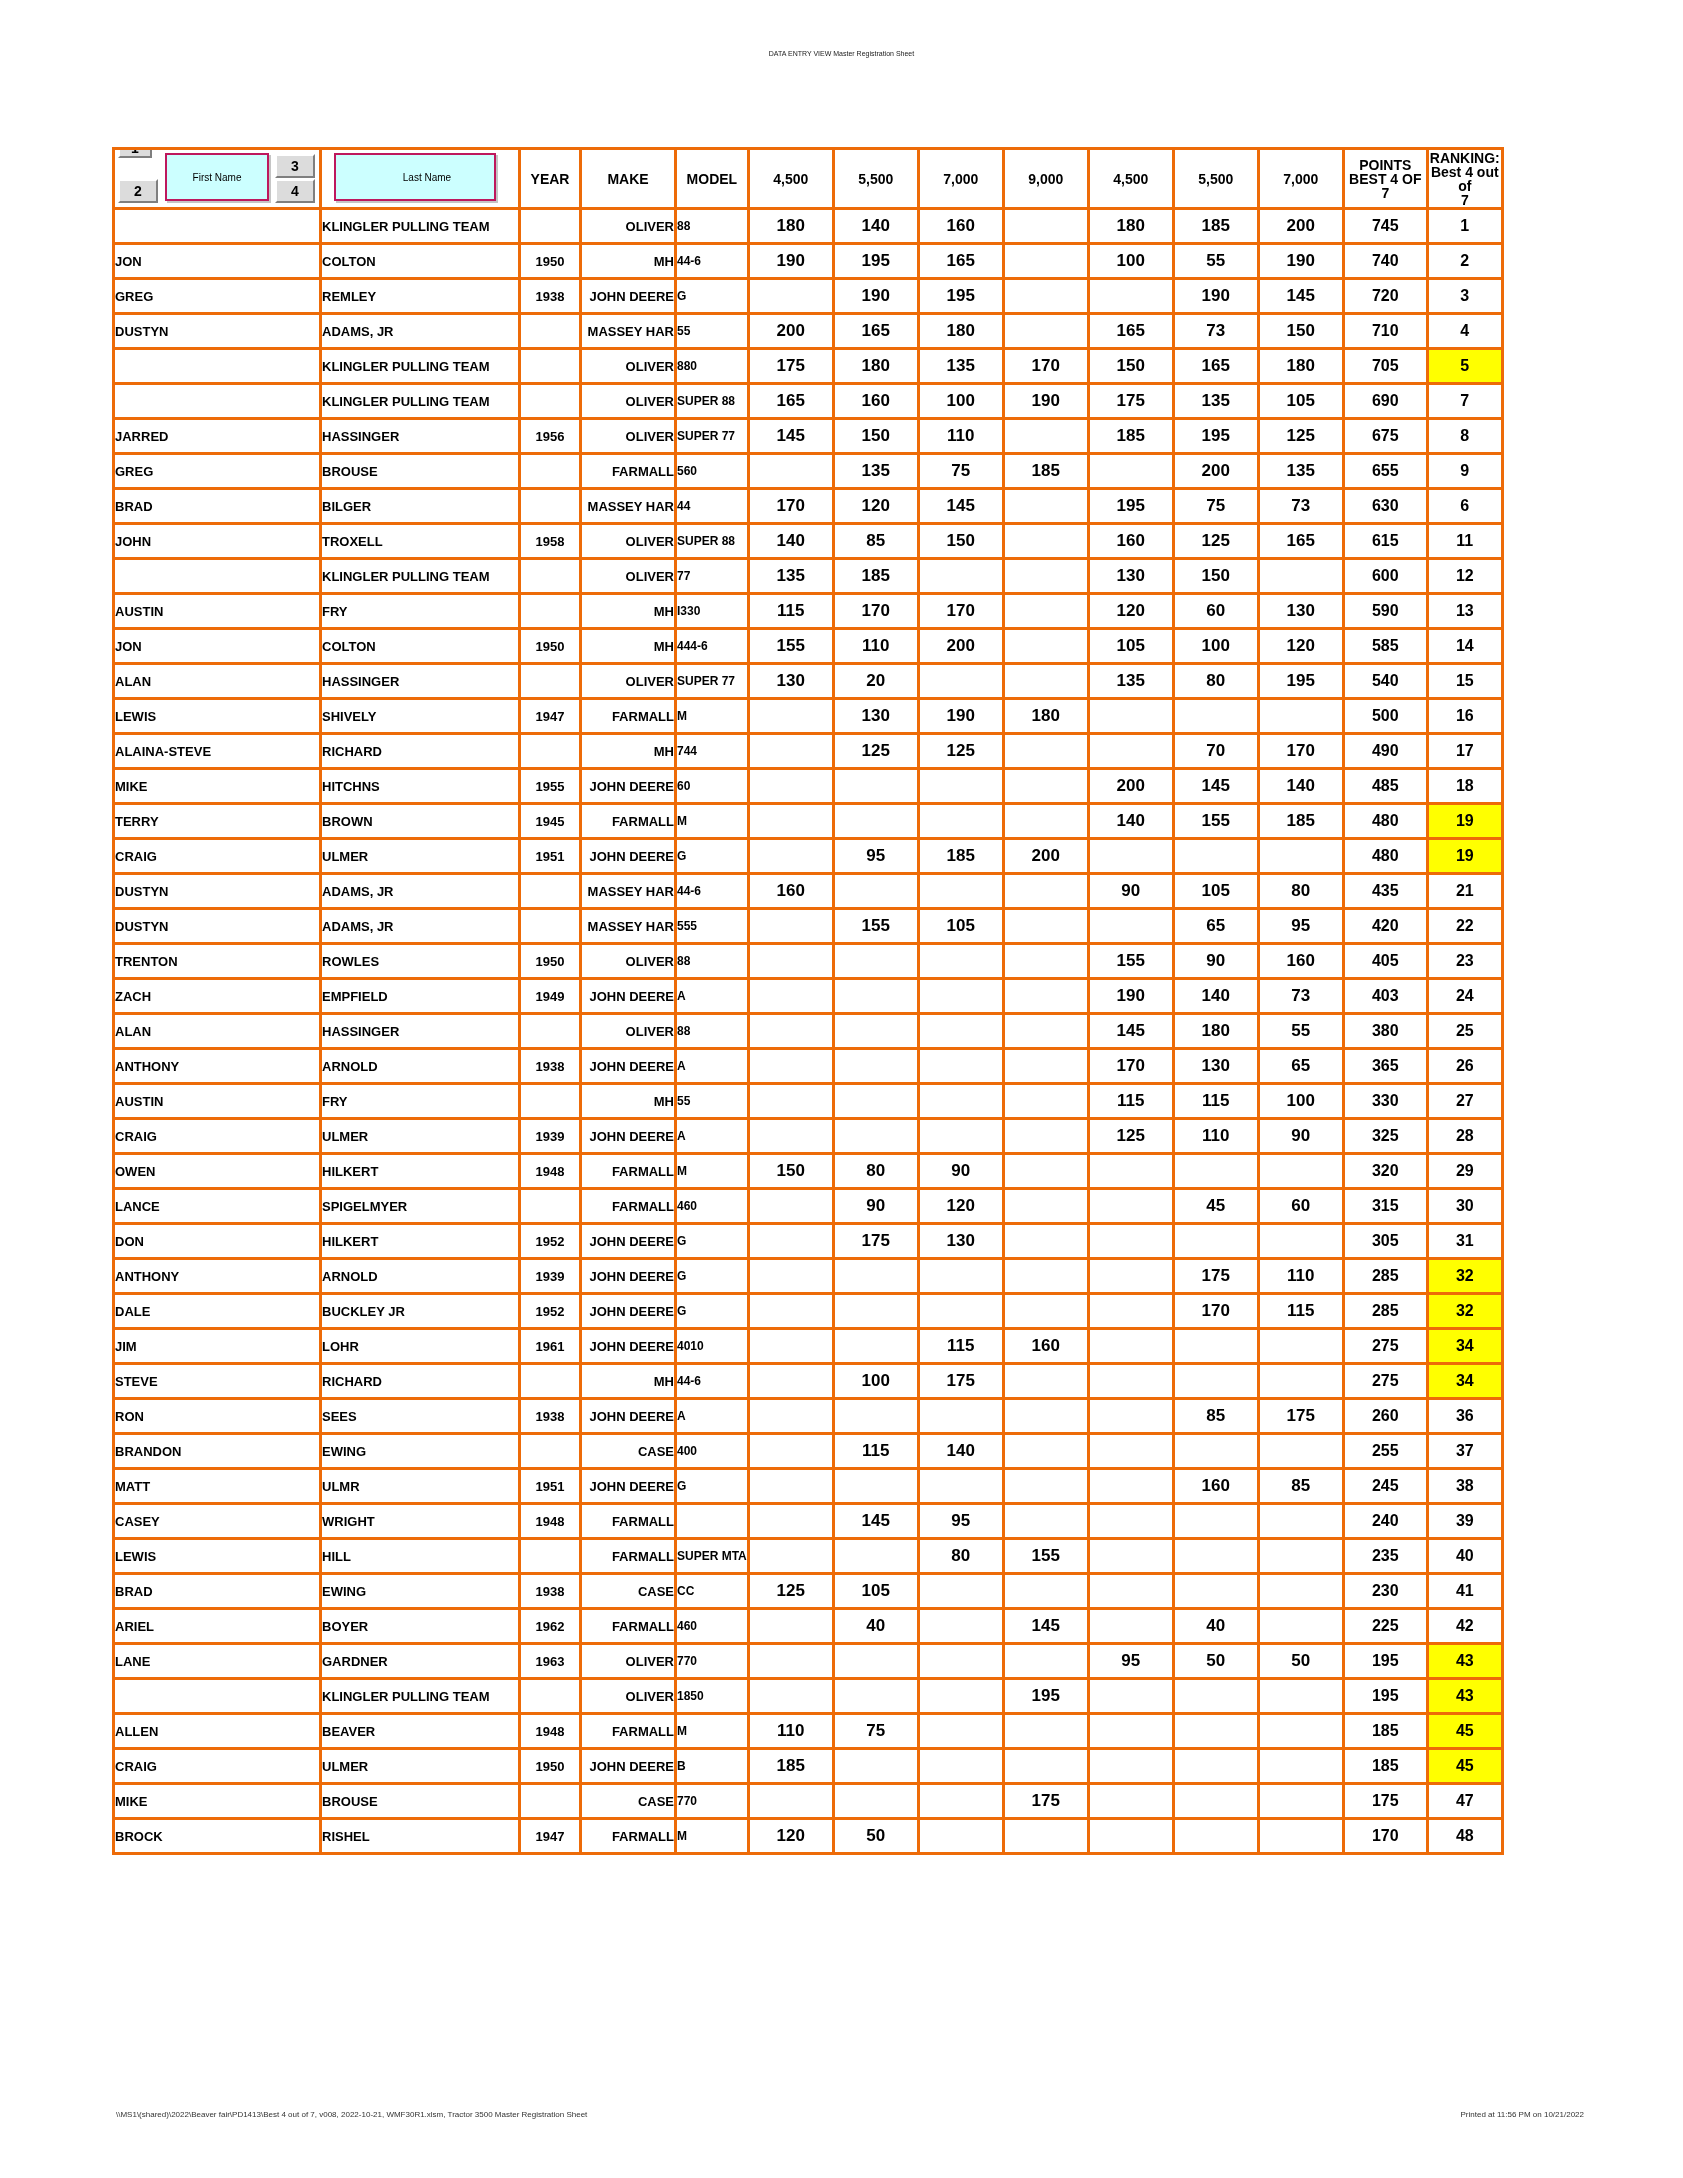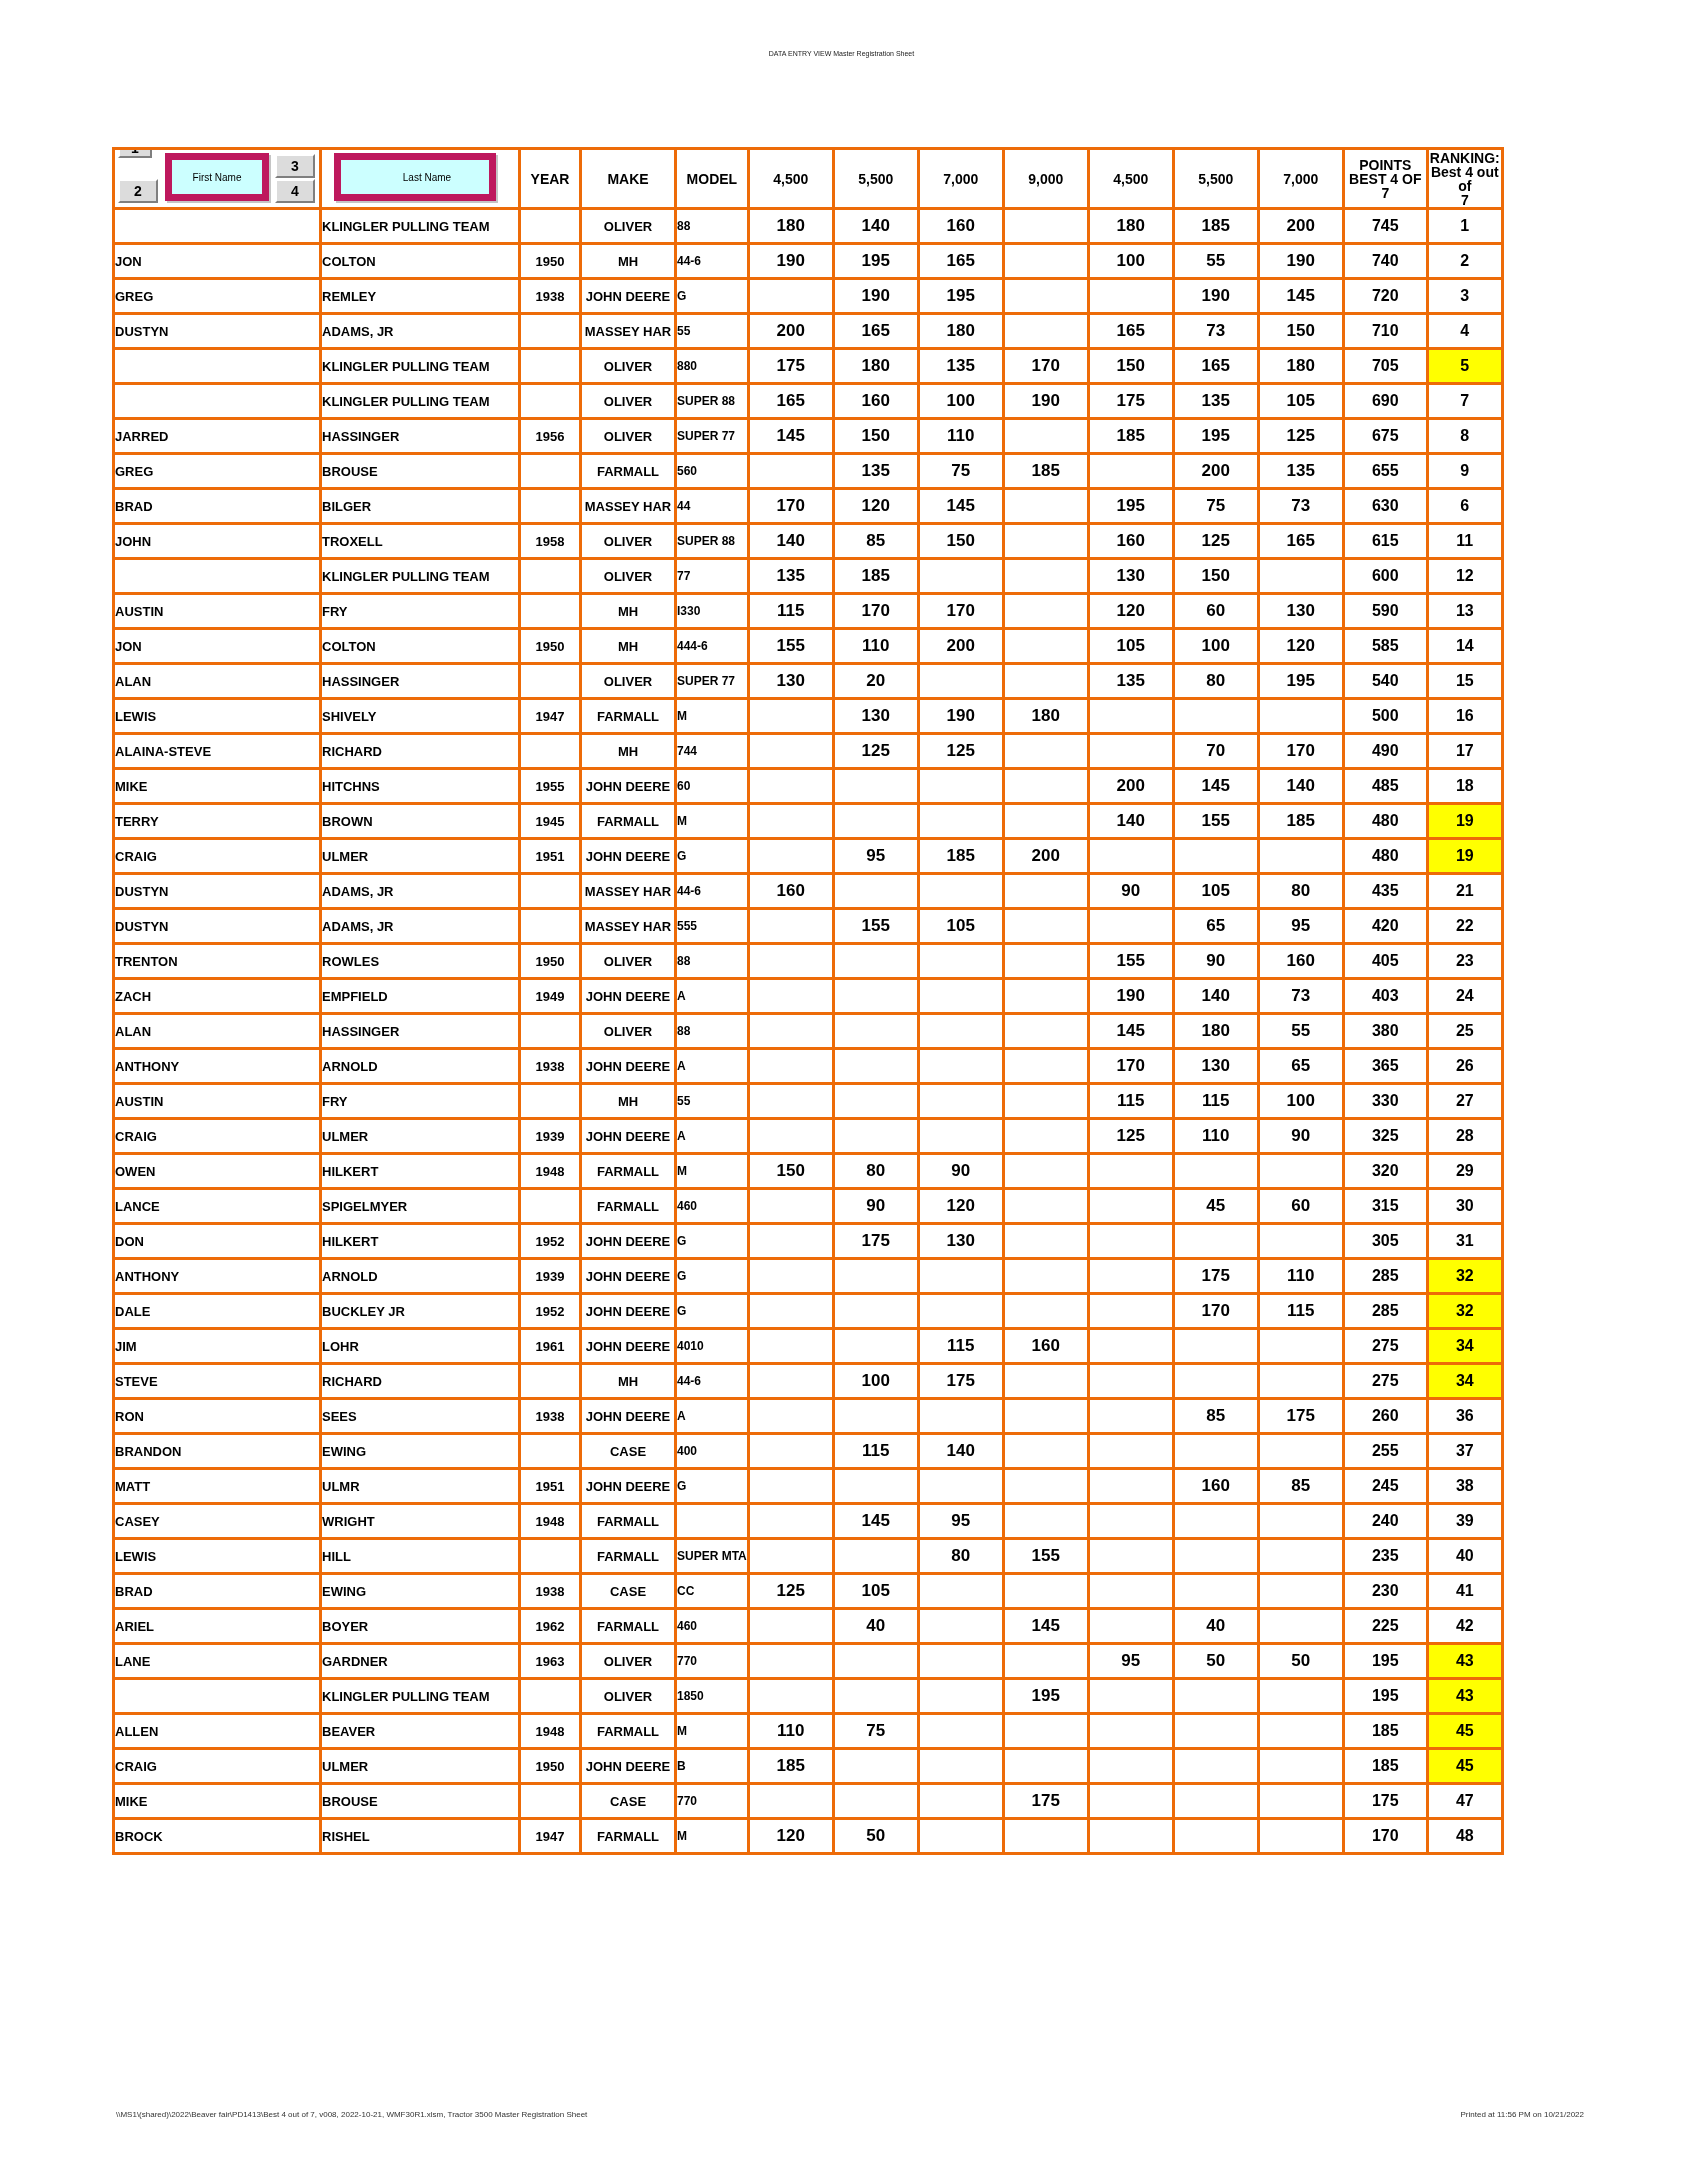--- a/index.html
+++ b/index.html
@@ -23,21 +23,21 @@
   table.sheet th, table.sheet td{
     border:3px solid #ED6B08;
     padding:0;background:#ffffff;overflow:hidden;
   }
   table.sheet thead th{height:57px;vertical-align:middle;text-align:center;
     font-weight:bold;font-size:14px;color:#000;}
   table.sheet tbody td{height:32px;vertical-align:middle;font-weight:bold;color:#000;}
 
   .h-name{position:relative;overflow:visible;}
   .cyanbox{
-    position:absolute;background:#CCFFFF;border:7px solid #be185d;
+    position:absolute;background:#CCFFFF;border:2px solid #be185d;
     box-shadow:2px 2px 0 rgba(150,150,150,.55);
     display:flex;align-items:center;justify-content:center;
     font-size:10px;font-weight:normal;color:#000;
   }
   .firstbox{left:50px;right:50px;top:3px;bottom:6px;}
   .lastbox{left:12px;right:22px;top:3px;bottom:6px;padding-left:24px;}
   .spin{
     position:absolute;width:40px;height:24px;background:#DCDCDC;
     border-top:2px solid #ffffff;border-left:2px solid #ffffff;
     border-right:2px solid #7f7f7f;border-bottom:2px solid #7f7f7f;
@@ -45,21 +45,21 @@
     line-height:20px;text-align:center;padding:0;color:#000;
   }
   .b1{left:3px;top:-14px;height:22px;width:34px;}
   .b2{left:3px;bottom:4px;}
   .b3{right:4px;top:4px;}
   .b4{right:4px;bottom:4px;}
 
   .hdr-small{font-size:12px;line-height:14px;}
   .c-name{text-align:left;padding-left:7px;font-size:13px;white-space:nowrap;}
   .c-year{text-align:center;font-size:13px;}
-  .c-make{text-align:center;padding-left:6px;font-size:13px;white-space:nowrap;border-radius:7px;}
+  .c-make{text-align:right;padding-left:6px;font-size:13px;white-space:nowrap;}
   .c-model{text-align:left;padding-left:6px;font-size:12px;white-space:nowrap;overflow:visible;}
   .c-num{text-align:center;font-size:17px;}
   .c-pts{text-align:center;font-size:16px;}
   .c-rank{text-align:center;font-size:16px;}
   .hl{background:#FFFF00 !important;}
 </style>
 </head>
 <body>
 
 <div class="top-label">DATA ENTRY VIEW Master Registration Sheet</div>

